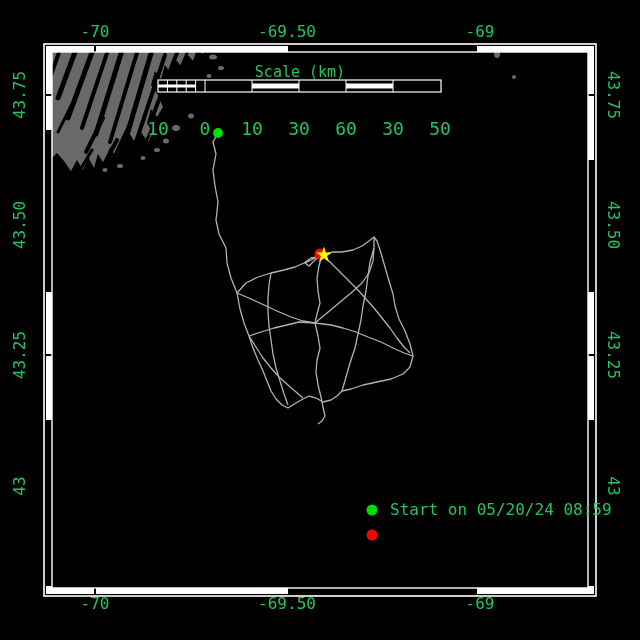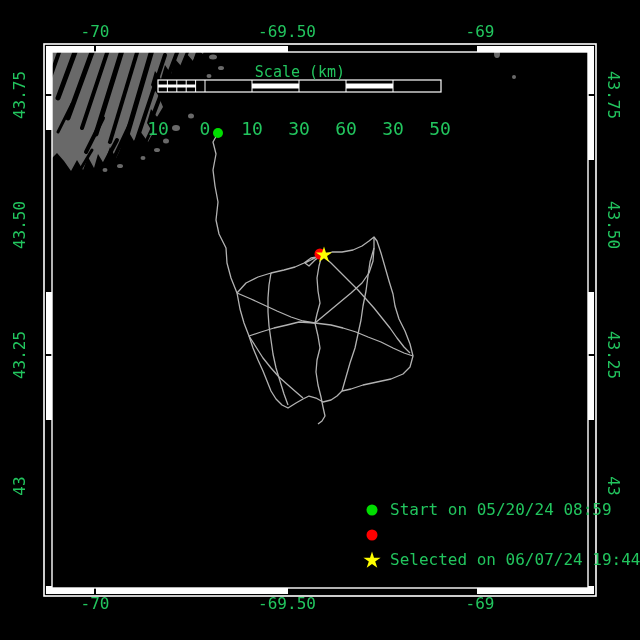--- a/index.html
+++ b/index.html
@@ -158,21 +158,15 @@
       <svg class="leg-marker" viewBox="0 0 20 20">
         <circle cx="10" cy="10" r="5.5" fill="#00dd00"></circle>
       </svg>
       <span class="leg-label">Start on 05/20/24 08:59</span>
     </div>
     <div class="leg-row">
       <svg class="leg-marker" viewBox="0 0 20 20">
         <circle cx="10" cy="10" r="5.5" fill="#ff0000"></circle>
       </svg>
     </div>
-    <div class="leg-row">
-      <svg class="leg-marker" viewBox="0 0 20 20">
-        <polygon fill="#ffff00" points="10.0,1.5 12.0,7.7 18.6,7.7 13.2,11.6 15.3,17.8 10.0,13.9 4.7,17.8 6.8,11.6 1.4,7.7 8.0,7.7"></polygon>
-      </svg>
-      <span class="leg-label">Selected on 06/07/24 19:44</span>
-    </div>
   </div>
 
 </div>
 
 </body></html>

